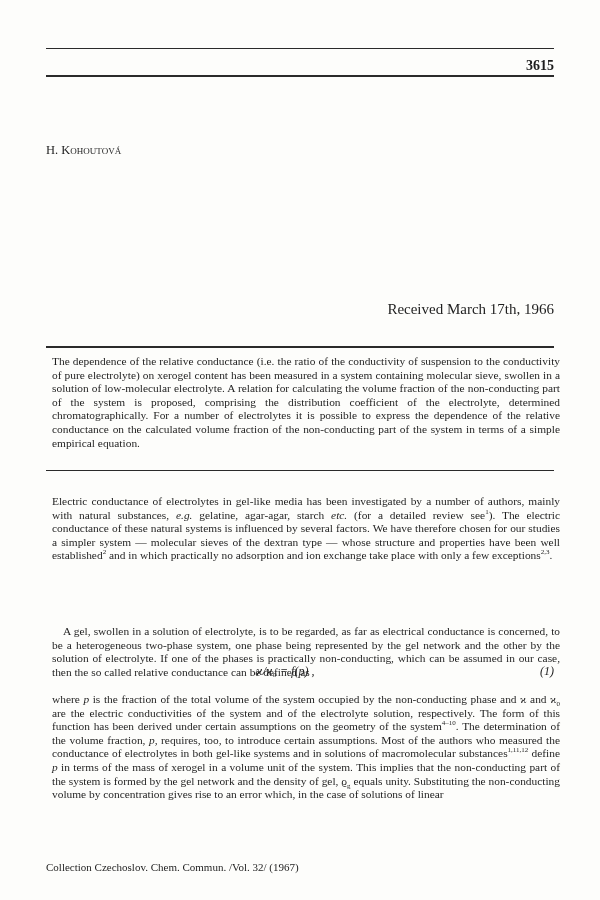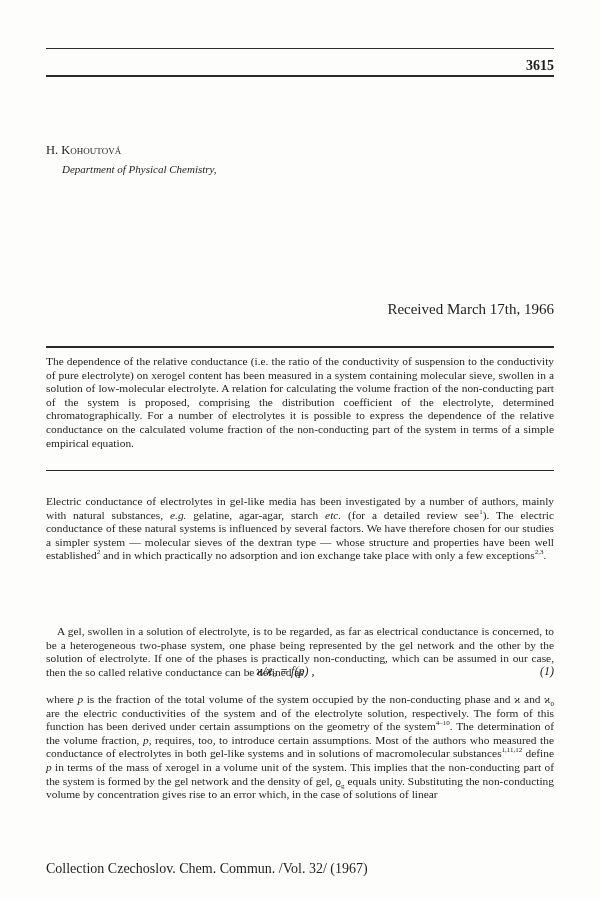--- a/index.html
+++ b/index.html
@@ -7,44 +7,43 @@
     width: 600px; height: 900px; background: #fdfdfb; position: relative;
     font-family: "Liberation Serif", serif; color: #1e1e1e; overflow: hidden;
   }
   .rule { position: absolute; left: 46px; width: 508px; background: #2a2a2a; }
   .pagenum { position: absolute; right: 46px; top: 58px; font-weight: bold; font-size: 14px; }
   .title { position: absolute; left: 46px; top: 91px; font-weight: bold; font-size: 13px; line-height: 16px; letter-spacing: 0.2px; }
   .author { position: absolute; left: 46px; top: 143px; font-size: 12.5px; font-variant: small-caps; }
   .affil { position: absolute; left: 62px; top: 162px; font-style: italic; font-size: 11px; line-height: 14px; }
   .received { position: absolute; right: 46px; top: 301px; font-size: 15px; }
   .para {
-    position: absolute; left: 46px; width: 508px; font-size: 11.4px; line-height: 13.6px;
+    position: absolute; left: 52px; width: 508px; font-size: 11.4px; line-height: 13.6px;
     text-align: justify; hyphens: none;
   }
   .para.indent { text-indent: 11px; margin-top: 48px; }
   .eq { position: absolute; left: 46px; width: 508px; top: 664px; font-size: 12px; height: 16px; }
   .eq .formula { position: absolute; left: 210px; font-style: italic; }
   .eq .num { position: absolute; right: 0; font-style: italic; }
-  .footer { position: absolute; left: 46px; top: 861px; font-size: 14px; }
+  .footer { position: absolute; left: 46px; top: 861px; font-size: 11px; }
   sup { font-size: 7px; line-height: 0; }
   sub { font-size: 7px; line-height: 0; }
 </style>
 </head>
 <body>
 
 <div class="rule" style="top:48px;height:1px;"></div>
 <div class="pagenum">3615</div>
 <div class="rule" style="top:75px;height:2px;"></div>
 
 <div class="title">
 </div>
 
 <div class="author">H. Kohoutová</div>
 <div class="affil">
-  <div>Department of Physical Chemistry,</div>
 </div>
 
 <div class="received">Received March 17th, 1966</div>
 
 <div class="rule" style="top:346px;height:2px;"></div>
 <div class="para" style="top:355px;">The dependence of the relative conductance (i.e. the ratio of the conductivity of suspension to the conductivity of pure electrolyte) on xerogel content has been measured in a system containing molecular sieve, swollen in a solution of low-molecular electrolyte. A relation for calculating the volume fraction of the non-conducting part of the system is proposed, comprising the distribution coefficient of the electrolyte, determined chromatographically. For a number of electrolytes it is possible to express the dependence of the relative conductance on the calculated volume fraction of the non-conducting part of the system in terms of a simple empirical equation.</div>
 <div class="rule" style="top:470px;height:1px;"></div>
 
 <div class="para" style="top:495px;">
   <span>Electric conductance of electrolytes in gel-like media has been investigated by a number of authors, mainly with natural substances, </span><i>e.g.</i><span> gelatine, agar-agar, starch </span><i>etc.</i><span> (for a detailed review see</span><sup>1</sup><span>). The electric conductance of these natural systems is influenced by several factors. We have therefore chosen for our studies a simpler system — molecular sieves of the dextran type — whose structure and properties have been well established</span><sup>2</sup><span> and in which practically no adsorption and ion exchange take place with only a few exceptions</span><sup>2,3</sup><span>.</span>

